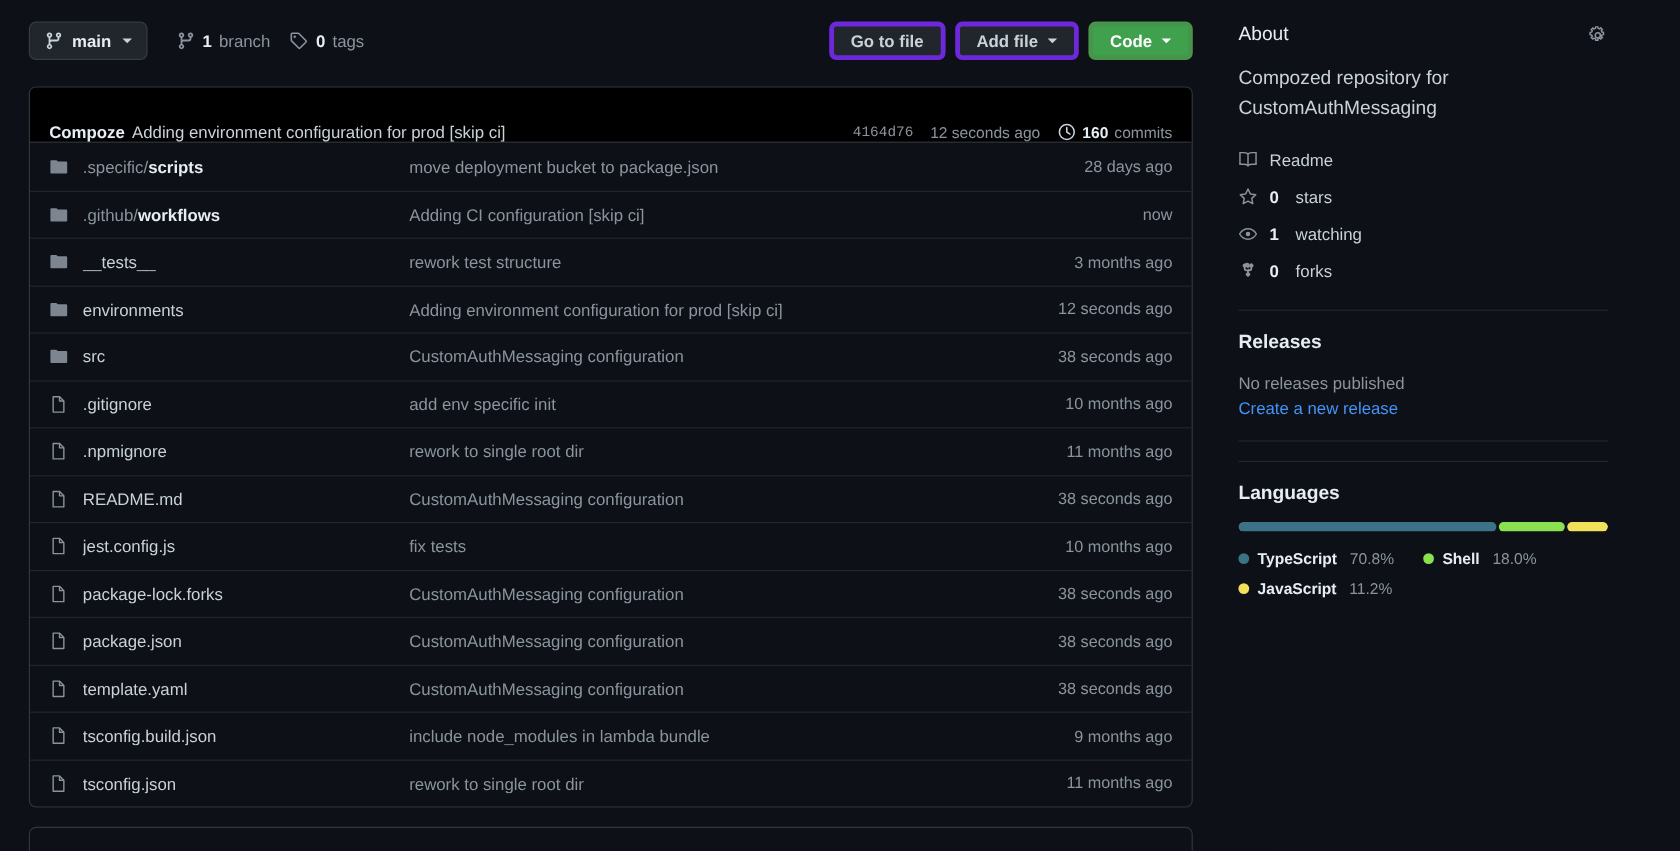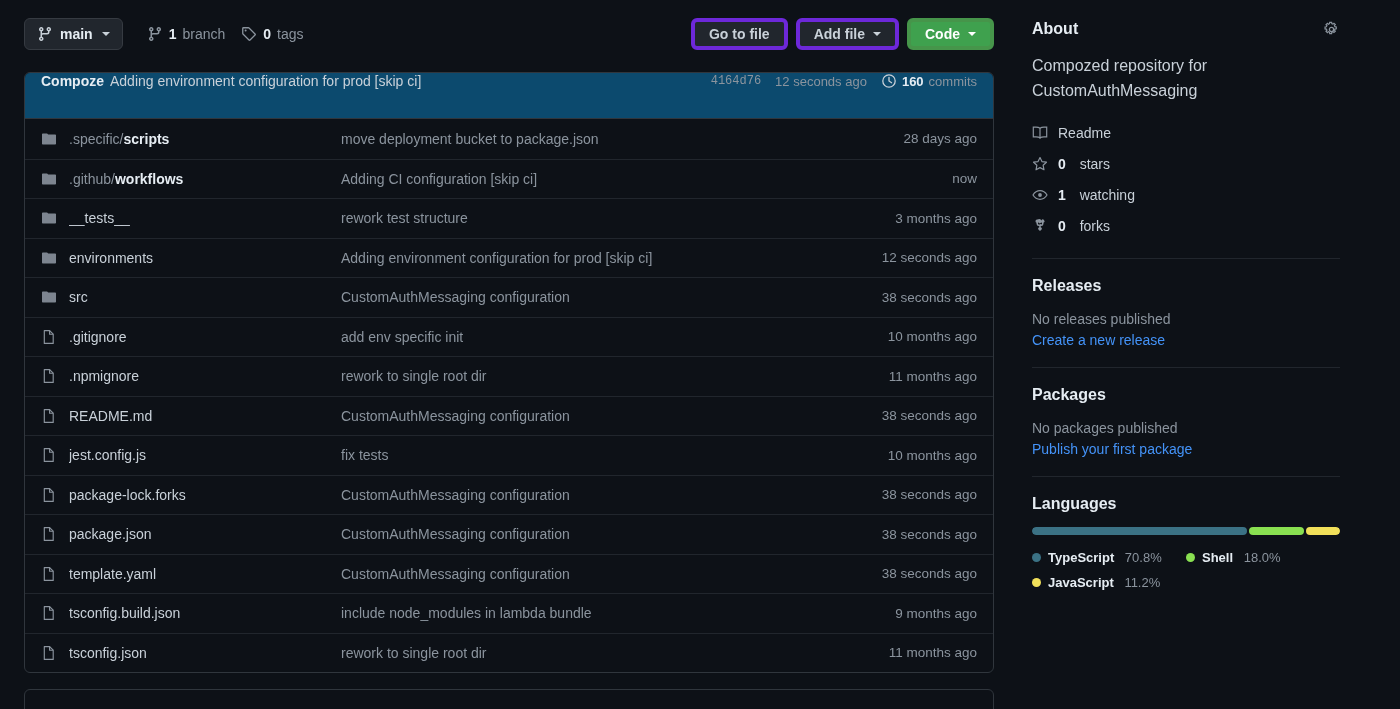--- a/index.html
+++ b/index.html
@@ -110,24 +110,24 @@
   .filebox {
     margin-top: 20px;
     border: 1px solid #30363d;
     border-radius: 6px;
     overflow: hidden;
     background: #0d1117;
   }
 
   .commit-head {
     display: flex;
-    align-items: flex-start;
+    align-items: flex-end;
     height: 46px;
     padding: 0 16px;
-    background: #0c4a6e;
+    background: #000000;
     border-bottom: 1px solid #30363d;
     font-size: 14px;
   }
   .commit-author {
     font-weight: bold;
     color: #e6edf3;
     margin-right: 6px;
     cursor: pointer;
   }
   .commit-msg { color: #c9d1d9; cursor: pointer; }
@@ -209,21 +209,21 @@
     margin-left: 22px;
   }
 
   .sb-head {
     display: flex;
     align-items: center;
     height: 26px;
   }
   .sb-title {
     font-size: 16px;
-    font-weight: bold;
+    font-weight: normal;
     color: #e6edf3;
   }
   .sb-gear {
     margin-left: auto;
     cursor: pointer;
     display: flex;
     align-items: center;
   }
 
   .sb-desc {
@@ -593,25 +593,20 @@
     <div class="sb-divider"></div>
 
     <div class="sb-section">
       <h3>Releases</h3>
       <div class="sb-empty">No releases published</div>
       <a class="sb-blue">Create a new release</a>
     </div>
 
     <div class="sb-divider"></div>
 
-    <div class="sb-section">
-      <h3>Packages</h3>
-      <div class="sb-empty">No packages published</div>
-      <a class="sb-blue">Publish your first package</a>
-    </div>
 
     <div class="sb-divider"></div>
 
     <div class="sb-section">
       <h3>Languages</h3>
       <div class="lang-bar" id="lang-bar">
           <span class="lang-seg" style="width: 70.8%; background: rgb(59, 114, 133);"></span>
           <span class="lang-seg" style="width: 18%; background: rgb(137, 224, 81);"></span>
           <span class="lang-seg" style="width: 11.2%; background: rgb(241, 224, 90);"></span>
         </div>

